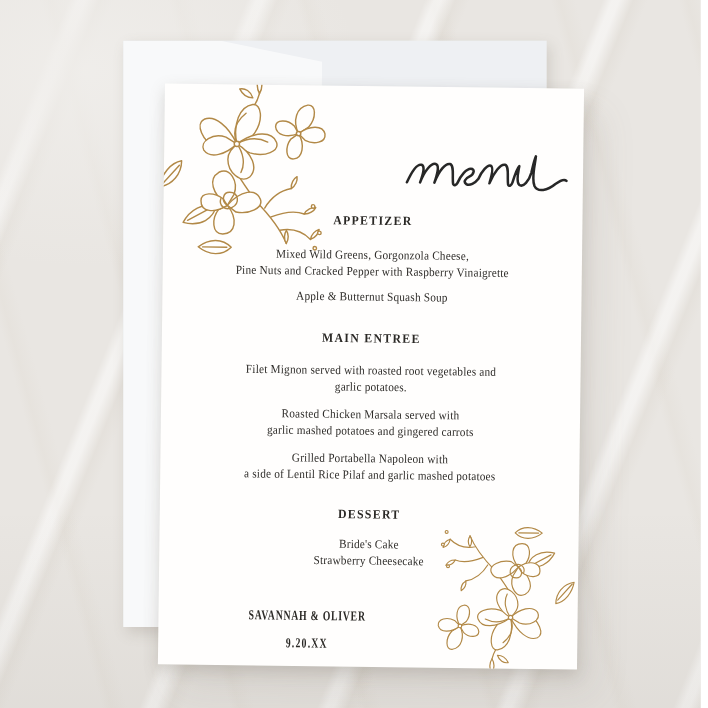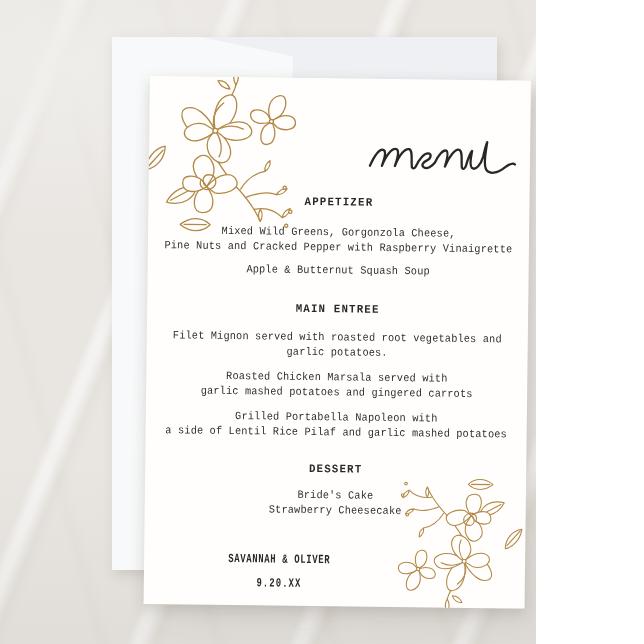--- a/index.html
+++ b/index.html
@@ -1,30 +1,30 @@
 <!DOCTYPE html>
 <html><head>
 <meta charset="utf-8">
 <style>
   html,body{margin:0;padding:0;}
   .scene{
-    position:relative;width:536px;height:644px;overflow:hidden;
+    position:relative;width:637px;height:644px;overflow:hidden;
     background:
       radial-gradient(ellipse 420px 300px at 12% 10%, rgba(240,238,235,.9) 0%, rgba(240,238,235,0) 60%),
       linear-gradient(180deg, rgba(0,0,0,0) 72%, rgba(115,108,96,.07) 100%),
       repeating-linear-gradient(112deg,
         rgba(255,255,255,0) 0px, rgba(255,255,255,0) 58px,
         rgba(255,255,255,.50) 66px, rgba(255,255,255,.50) 72px,
         rgba(210,203,192,.18) 84px, rgba(255,255,255,0) 96px,
         rgba(255,255,255,0) 150px),
       repeating-linear-gradient(75deg,
         rgba(255,255,255,0) 0px, rgba(255,255,255,0) 90px,
         rgba(221,215,205,.22) 98px, rgba(255,255,255,0) 112px),
       #e9e6e2;
-    font-family:Liberation Mono, monospace;
+    font-family:Liberation Serif, serif;
   }
   .back-card{
     position:absolute;left:112px;top:37px;width:385px;height:533px;
     background:#eef0f3;
     box-shadow:3px 5px 12px rgba(108,100,86,.20);
   }
   .back-card .fold{
     position:absolute;inset:0;
     background:rgba(255,255,255,.60);
     clip-path:polygon(0 0, 23% 0, 47% 3.6%, 44.5% 100%, 0 100%);

